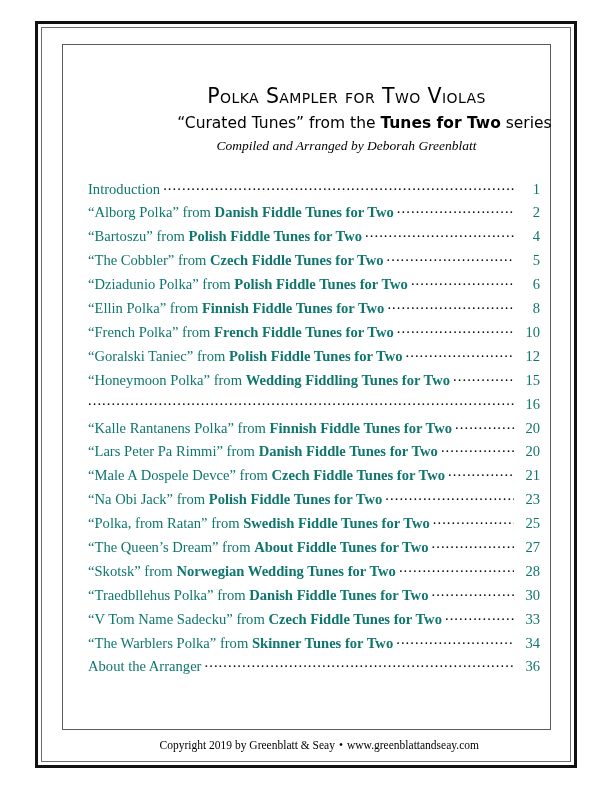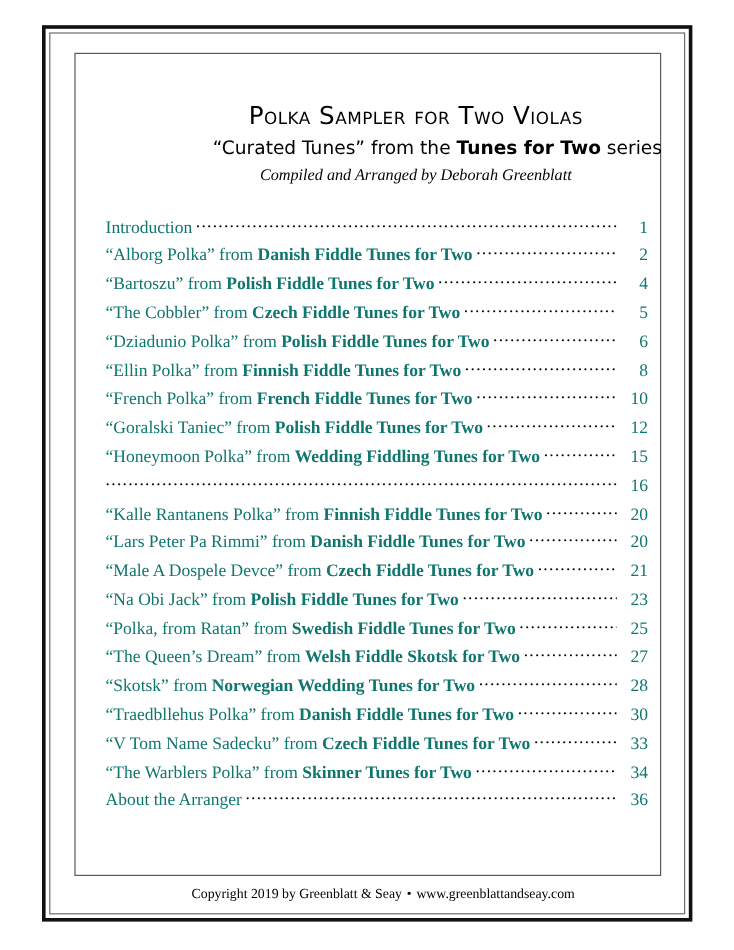--- a/index.html
+++ b/index.html
@@ -238,21 +238,21 @@
         <span class="toc-label"><span>“Na Obi Jack” from </span><span class="src">Polish Fiddle Tunes for Two</span></span>
         <span class="toc-leader"></span>
         <span class="toc-page">23</span>
       </div>
       <div class="toc-row">
         <span class="toc-label"><span>“Polka, from Ratan” from </span><span class="src">Swedish Fiddle Tunes for Two</span></span>
         <span class="toc-leader"></span>
         <span class="toc-page">25</span>
       </div>
       <div class="toc-row">
-        <span class="toc-label"><span>“The Queen’s Dream” from </span><span class="src">Welsh Fiddle Skotsk for Two</span></span>
+        <span class="toc-label"><span>“The Queen’s Dream” from </span><span class="src">About Fiddle Tunes for Two</span></span>
         <span class="toc-leader"></span>
         <span class="toc-page">27</span>
       </div>
       <div class="toc-row">
         <span class="toc-label"><span>“Skotsk” from </span><span class="src">Norwegian Wedding Tunes for Two</span></span>
         <span class="toc-leader"></span>
         <span class="toc-page">28</span>
       </div>
       <div class="toc-row">
         <span class="toc-label"><span>“Traedbllehus Polka” from </span><span class="src">Danish Fiddle Tunes for Two</span></span>

